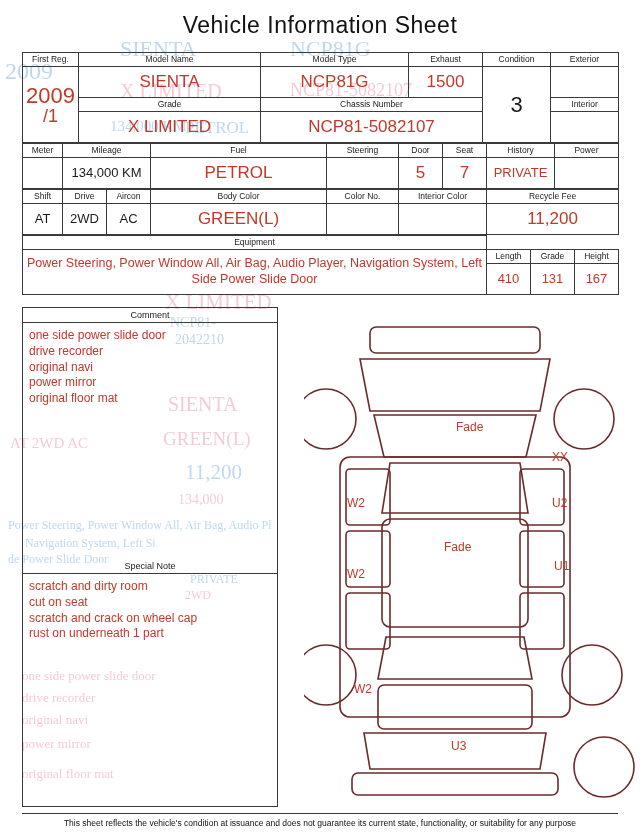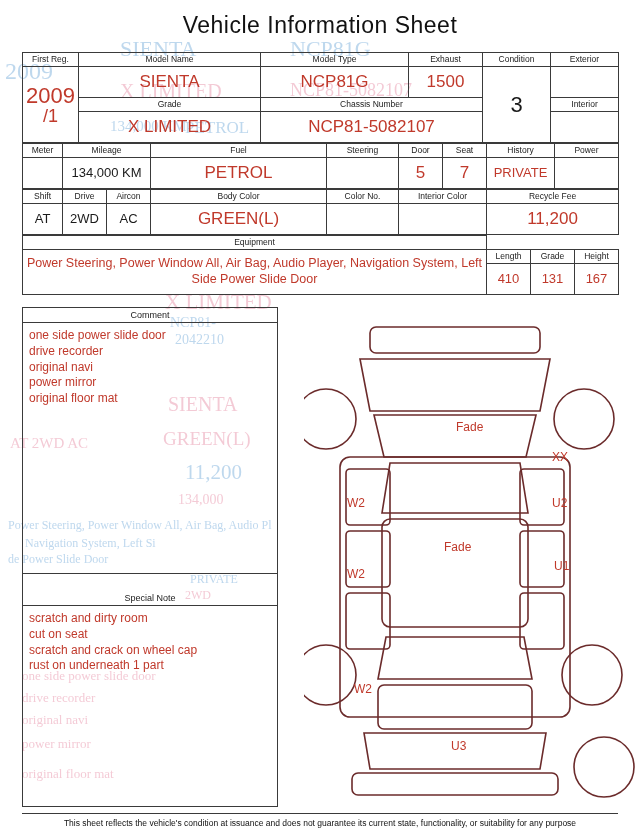--- a/index.html
+++ b/index.html
@@ -284,21 +284,21 @@
   <div class="leftcol">
     <div class="sec-head">Comment</div>
     <div class="sec-body" id="comment-body">
         <div>one side power slide door</div>
         <div>drive recorder</div>
         <div>original navi</div>
         <div>power mirror</div>
         <div>original floor mat</div>
       </div>
     <div class="divider" style="position:absolute;top:265px;left:0;right:0;"></div>
-    <div style="position:absolute;top:283px;left:0;right:0;">
+    <div style="position:absolute;top:251px;left:0;right:0;">
       <div class="sec-head">Special Note</div>
       <div class="sec-body" id="note-body">
           <div>scratch and dirty room</div>
           <div>cut on seat</div>
           <div>scratch and crack on wheel cap</div>
           <div>rust on underneath 1 part</div>
         </div>
     </div>
   </div>
 

